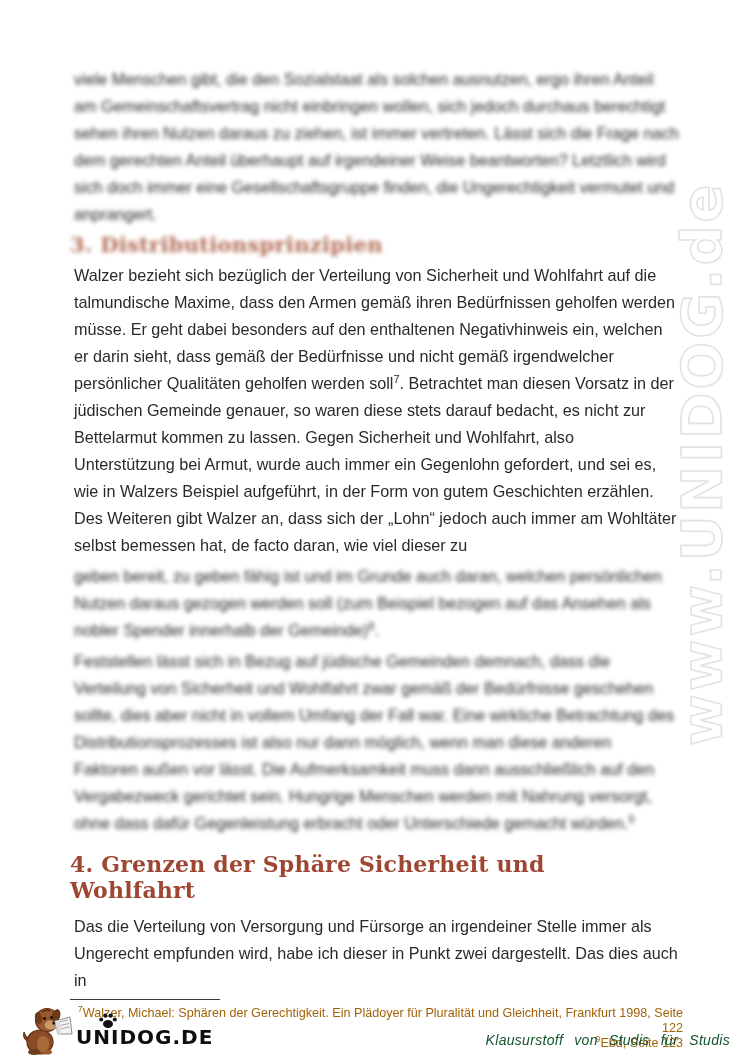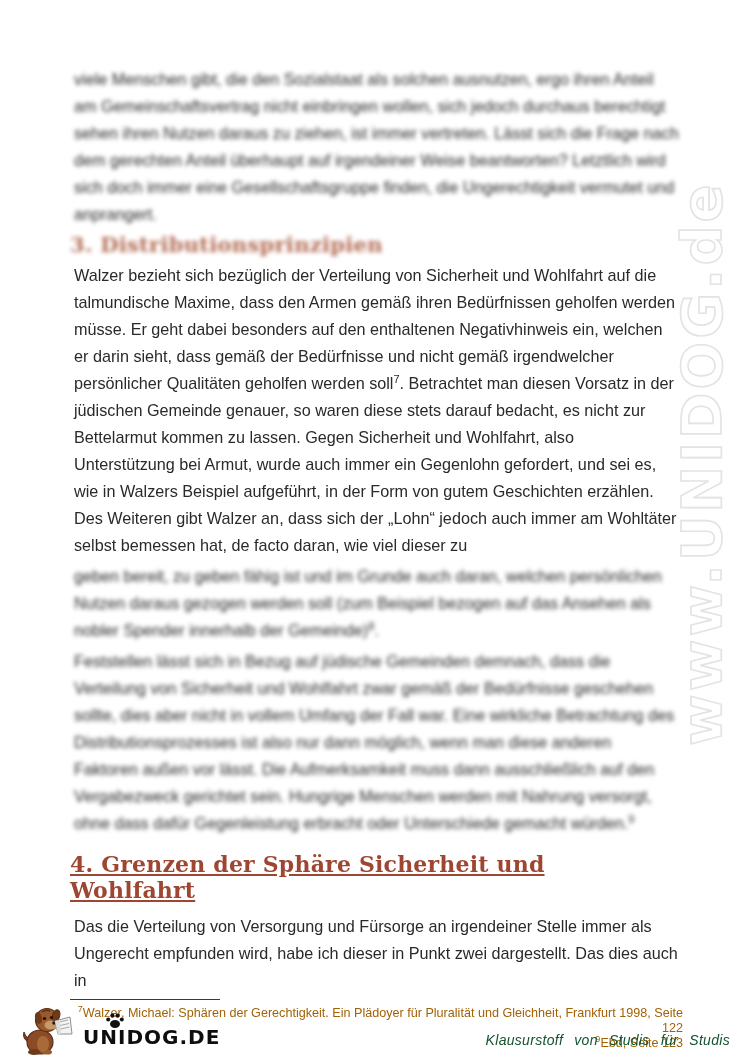--- a/index.html
+++ b/index.html
@@ -57,42 +57,41 @@
     color:#b26a52;
     filter:blur(2.3px);
     margin-bottom:5px;
     letter-spacing:.3px;
   }
   .h4{
     font-size:22px;
     color:#9e4632;
     margin:14px 16px 10px 0;
     letter-spacing:.2px;
-    text-decoration:underline;
   }
   .tail{margin-bottom:9px;}
 
   
   .fnrule{
     width:150px;height:0;
     border-top:1.4px solid #3a3a3a;
     margin:5px 0 6px 0;
   }
   .footnotes{font-size:12.6px;line-height:15px;color:#a16207;text-align:right;}
   .fn{
     padding-left:22px;text-indent:-22px;  
     margin:0;
   }
   .fn sup{font-size:9px;}
 
   
   .footer{position:absolute;left:0;right:0;bottom:0;height:60px;z-index:2;}
   .logo{
     position:absolute;left:20px;bottom:4px;
-    display:flex;align-items:flex-end;gap:7px;
+    display:flex;align-items:flex-end;
   }
   .logo-text-wrap{position:relative;margin-left:2px;padding-bottom:7px;}
   .logo-text{
     font-family:"DejaVu Sans",sans-serif;
     font-weight:bold;
     font-size:20px;
     letter-spacing:1px;
     color:#0e0e0e;
   }
   .paw{position:absolute;left:22px;top:-13px;}

